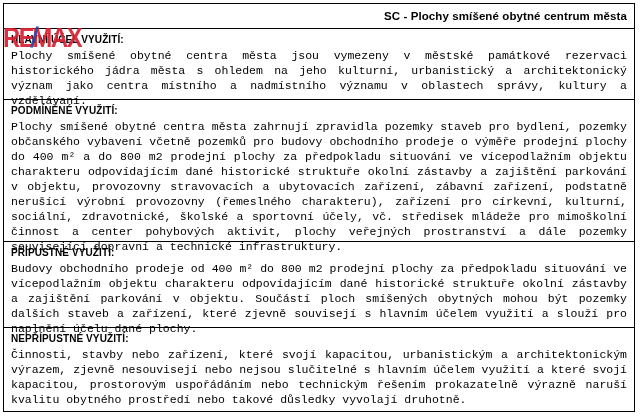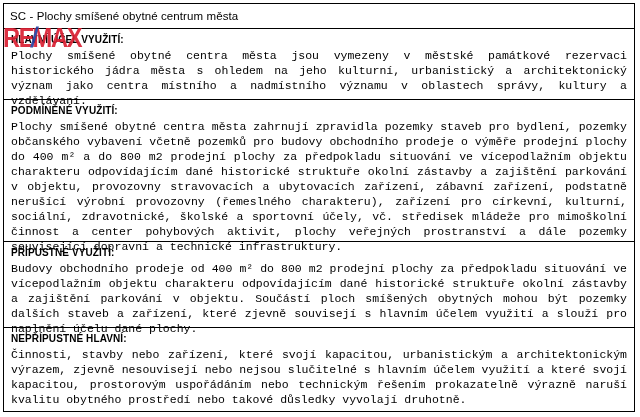--- a/index.html
+++ b/index.html
@@ -32,23 +32,24 @@
     border-bottom: 1px solid #000000;
     box-sizing: border-box;
     padding: 4px 7px 6px 7px;
   }
   .row:last-child {
     border-bottom: none;
     flex: 1 1 auto;
   }
   .title-row {
     font-size: 11.5px;
-    font-weight: normal;
+    font-weight: bold;
     padding: 6px 7px 6px 6px;
     letter-spacing: 0.1px;
+    text-align: right;
   }
   .section-heading {
     font-size: 10px;
     font-weight: bold;
     margin: 1px 0 3px 0;
     letter-spacing: 0.1px;
     position: relative;
     z-index: 1;
   }
   .section-body {
@@ -110,21 +111,21 @@
       <div class="section-heading">PODMÍNĚNÉ VYUŽITÍ:</div>
       <p class="section-body">Plochy smíšené obytné centra města zahrnují zpravidla pozemky staveb pro bydlení, pozemky občanského vybavení včetně pozemků pro budovy obchodního prodeje o výměře prodejní plochy do 400 m² a do 800 m2 prodejní plochy za předpokladu situování ve vícepodlažním objektu charakteru odpovídajícím dané historické struktuře okolní zástavby a zajištění parkování v objektu, provozovny stravovacích a ubytovacích zařízení, zábavní zařízení, podstatně nerušící výrobní provozovny (řemeslného charakteru), zařízení pro církevní, kulturní, sociální, zdravotnické, školské a sportovní účely, vč. středisek mládeže pro mimoškolní činnost a center pohybových aktivit, plochy veřejných prostranství a dále pozemky související dopravní a technické infrastruktury.</p>
     </div>
 
     <div class="row sec-podminene">
       <div class="section-heading">PŘÍPUSTNÉ VYUŽITÍ:</div>
       <p class="section-body">Budovy obchodního prodeje od 400 m² do 800 m2 prodejní plochy za předpokladu situování ve vícepodlažním objektu charakteru odpovídajícím dané historické struktuře okolní zástavby a zajištění parkování v objektu. Součástí ploch smíšených obytných mohou být pozemky dalších staveb a zařízení, které zjevně souvisejí s hlavním účelem využití a slouží pro naplnění účelu dané plochy.</p>
     </div>
 
     <div class="row sec-nepripustne">
-      <div class="section-heading">NEPŘÍPUSTNÉ HLAVNÍ:</div>
+      <div class="section-heading">NEPŘÍPUSTNÉ VYUŽITÍ:</div>
       <p class="section-body">Činnosti, stavby nebo zařízení, které svojí kapacitou, urbanistickým a architektonickým výrazem, zjevně nesouvisejí nebo nejsou slučitelné s hlavním účelem využití a které svojí kapacitou, prostorovým uspořádáním nebo technickým řešením prokazatelně výrazně naruší kvalitu obytného prostředí nebo takové důsledky vyvolají druhotně.</p>
     </div>
 
   </div>
 
   <div class="remax-watermark">
     <span class="remax-red">RE</span><span class="remax-slash">/</span><span class="remax-red">MAX</span>
   </div>
 
 </div>

